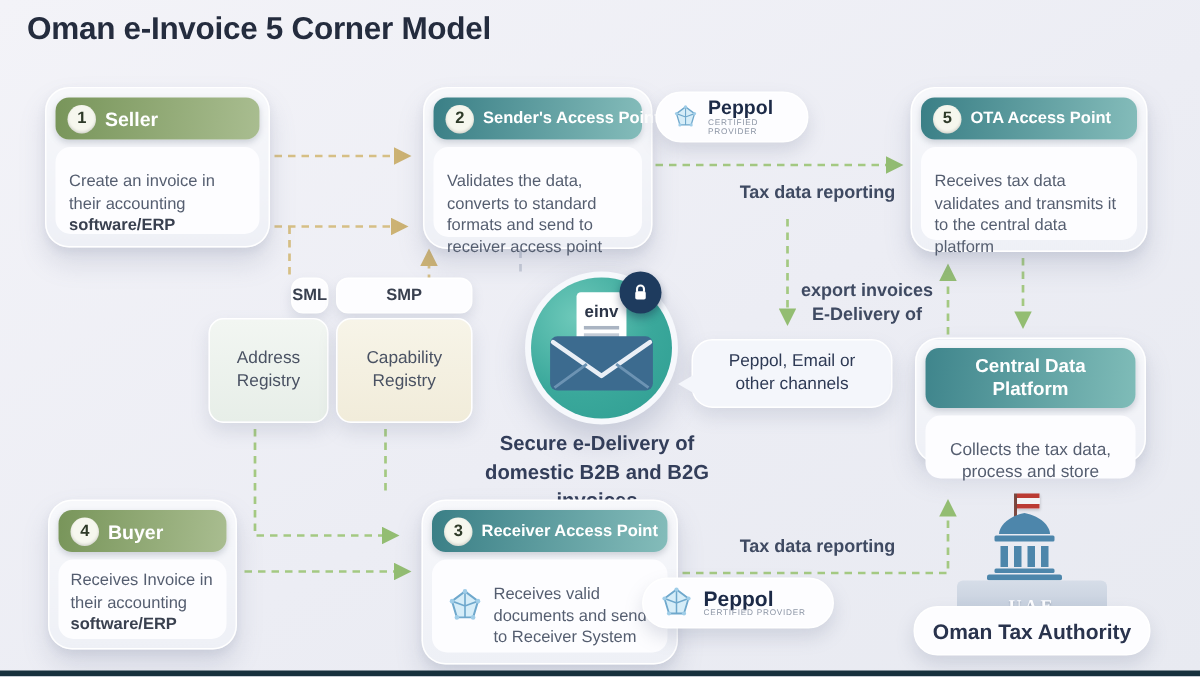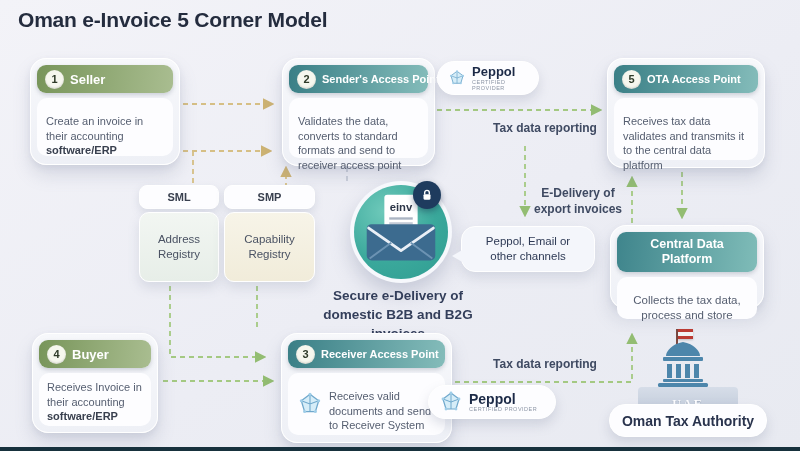--- a/index.html
+++ b/index.html
@@ -195,21 +195,21 @@
   </div>
 
   <div class="card" style="left:607px;top:58px;width:158px;height:110px;">
     <div class="card-header hd-teal">
       <span class="badge">5</span>
       <span>OTA Access Point</span>
     </div>
     <div class="card-body" style="height:62px;">Receives tax data validates and transmits it to the central data platform</div>
   </div>
 
-  <div class="registry" style="left:139px;top:185px;width:80px;height:97px;">
+  <div class="registry" style="left:139px;top:185px;width:80px;height:97px;align-items:flex-end;">
     <div class="reg-tag">SML</div>
     <div class="reg-body" style="background:linear-gradient(#f2f6f2,#e7eee8);">Address Registry</div>
   </div>
   <div class="registry" style="left:224px;top:185px;width:91px;height:97px;">
     <div class="reg-tag">SMP</div>
     <div class="reg-body" style="background:linear-gradient(#f7f4e8,#f1ecda);">Capability Registry</div>
   </div>
 
   <div class="ring">
     <div class="orb">
@@ -238,22 +238,22 @@
     <div>domestic B2B and B2G invoices</div>
   </div>
 
   <div class="bubble">
     <div>Peppol, Email or</div>
     <div>other channels</div>
   </div>
 
   <div class="flow-label" style="left:487px;top:120px;width:116px;">Tax data reporting</div>
   <div class="flow-label" style="left:512px;top:185px;width:132px;">
+    <div>export invoices</div>
     <div>E-Delivery of</div>
-    <div>export invoices</div>
   </div>
   <div class="flow-label" style="left:486px;top:356px;width:118px;">Tax data reporting</div>
 
   <div class="card" style="left:610px;top:225px;width:154px;height:84px;">
     <div class="cdp-header">
       <span style="width:105px;">Central Data Platform</span>
     </div>
     <div class="card-body" style="height:42px;font-size:11.5px;text-align:center;">Collects the tax data, process and store</div>
   </div>
 

